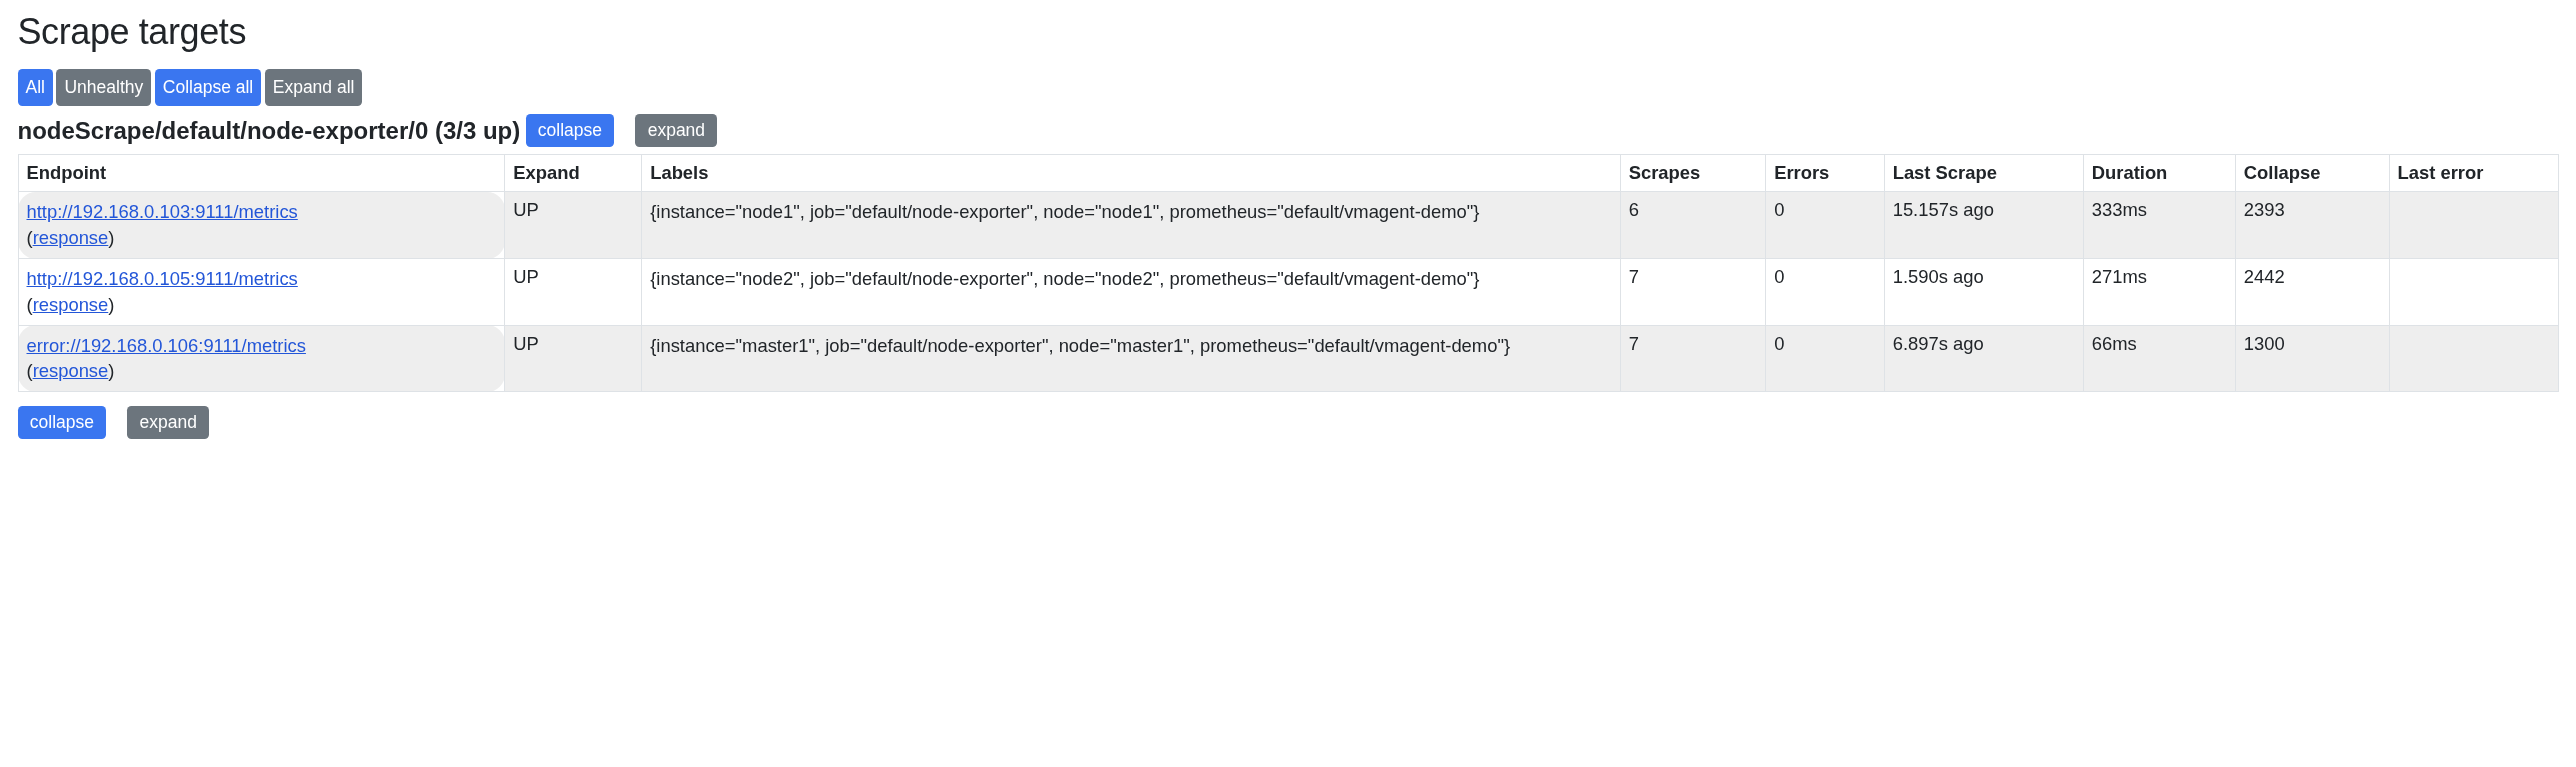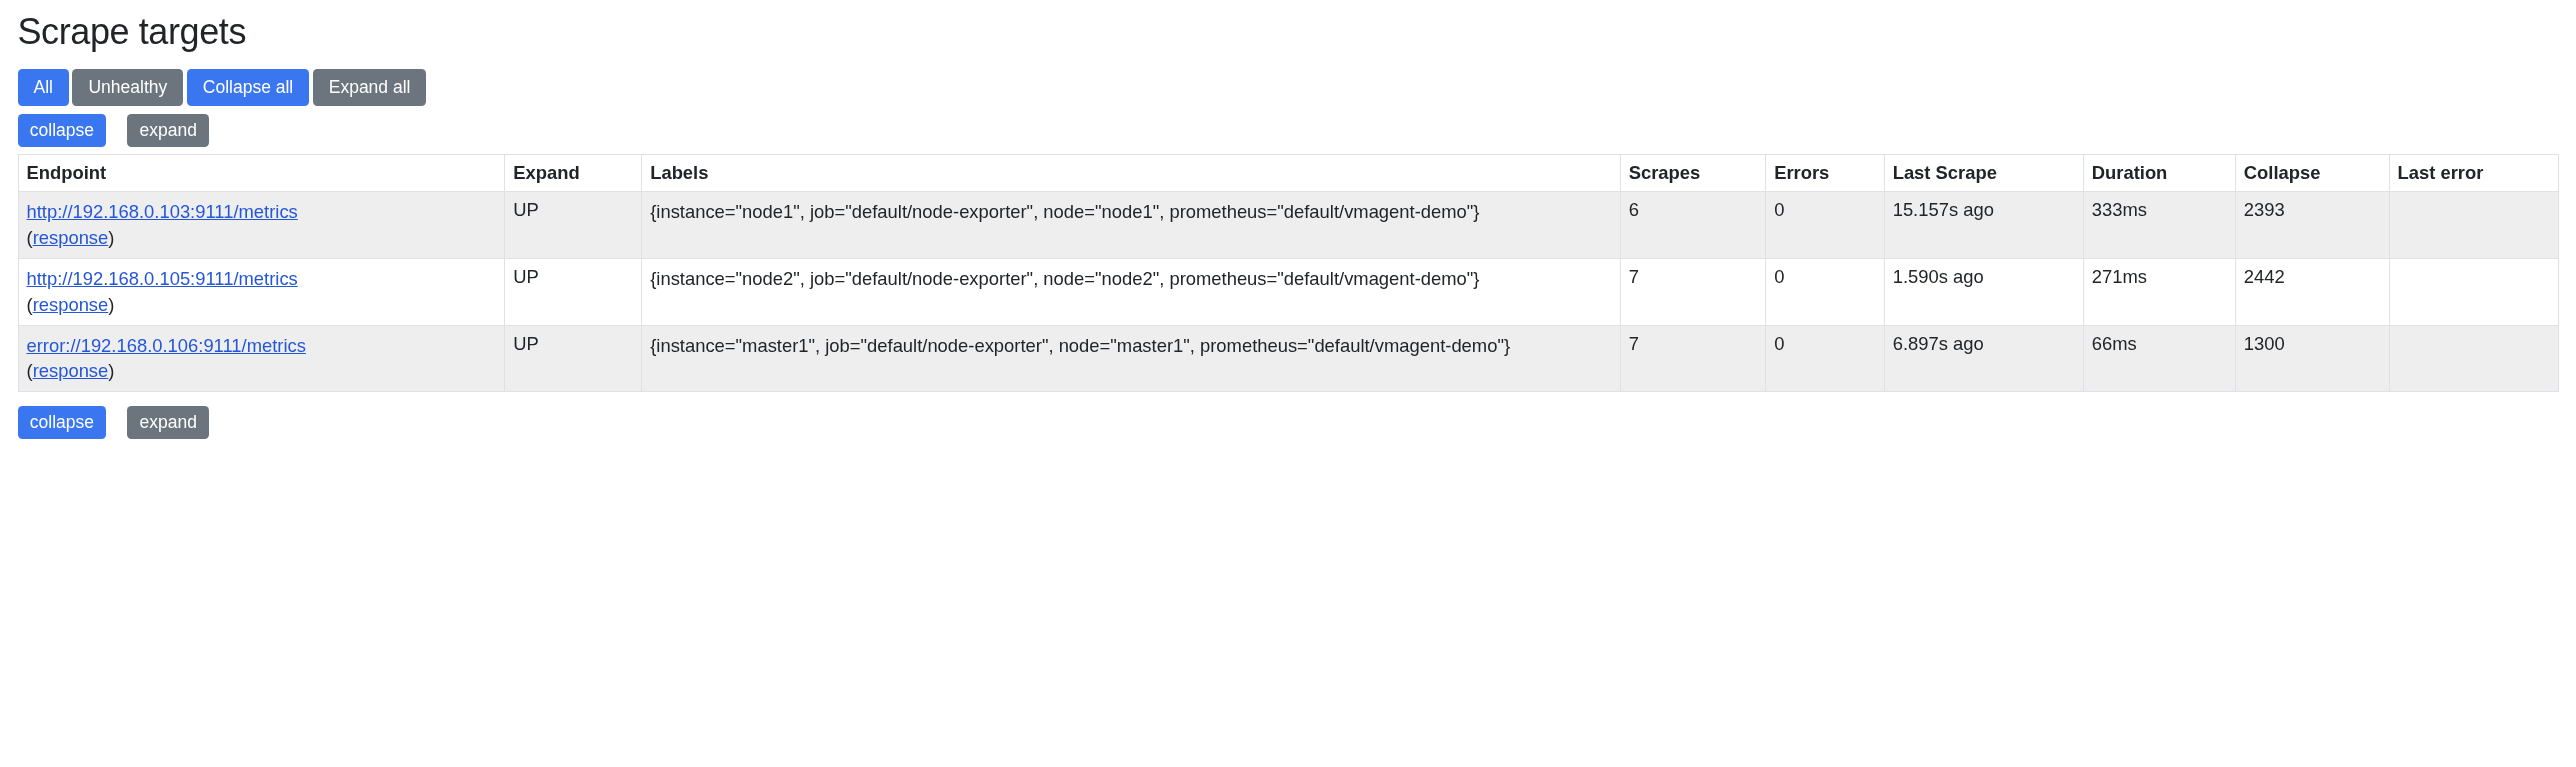--- a/index.html
+++ b/index.html
@@ -17,21 +17,21 @@
     margin: 0 0 16px 0;
     letter-spacing: -0.4px;
   }
   .btn-row {
     display: flex;
     gap: 3.5px;
     margin-bottom: 8.8px;
   }
   .btn {
     border: none;
-    padding: 8px 16px;
+    padding: 8px 8px;
     font-size: 17.5px;
     border-radius: 4.4px;
     cursor: pointer;
     color: #fff;
     line-height: 1.2;
   }
   .btn-primary { background: #3a76f0; }
   .btn-secondary { background: #6c757d; }
   .section-header {
     display: flex;
@@ -71,37 +71,38 @@
     font-weight: 700;
     vertical-align: bottom;
     background: #fff;
   }
   tbody tr:nth-child(odd) { background: #eeeeee; }
   tbody tr:nth-child(even) { background: #ffffff; }
   a {
     color: #2356d8;
     text-decoration: underline;
   }
-  .endpoint-cell { line-height: 1.4; }
+  .endpoint-cell { line-height: 1.4; border-radius: 18px; }
   .labels-cell { line-height: 1.4; max-width: 596px; }
 </style>
 </head>
 <body>
 
 <h1>Scrape targets</h1>
 
 <div class="btn-row">
   <button class="btn btn-primary">All</button>
   <button class="btn btn-secondary">Unhealthy</button>
   <button class="btn btn-primary">Collapse all</button>
   <button class="btn btn-secondary">Expand all</button>
 </div>
 
 <div id="sections-container">
     <div class="section-header">
+      <span class="section-title">nodeScrape/default/node-exporter/0 (3/3 up)</span>
       <span class="section-btns">
         <button class="btn-sm btn-primary">collapse</button>
         <button class="btn-sm btn-secondary">expand</button>
       </span>
     </div>
     <table>
       <thead>
         <tr>
           <th>Endpoint</th>
           <th>Expand</th>

